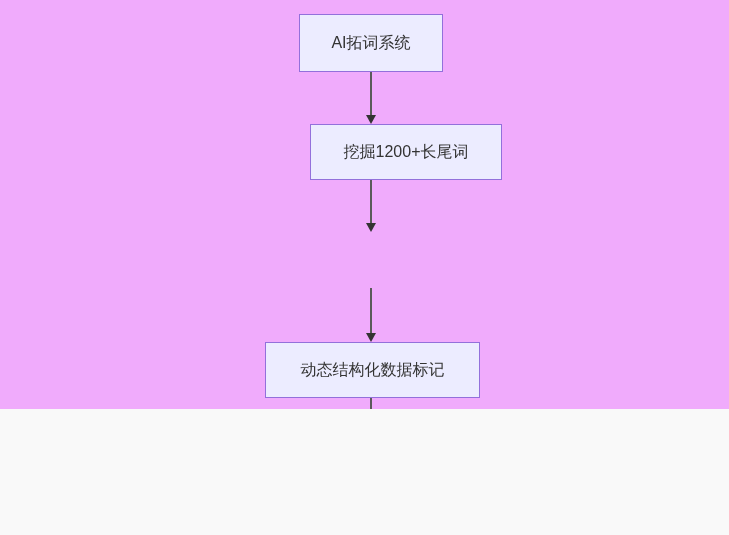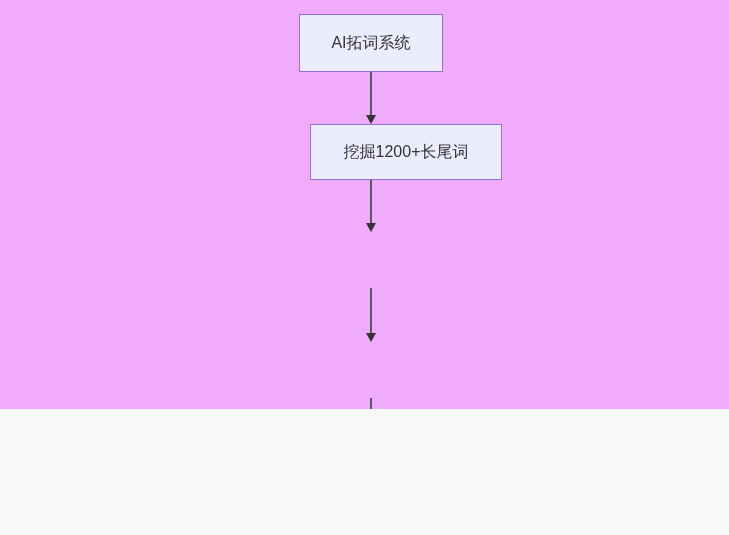--- a/index.html
+++ b/index.html
@@ -74,18 +74,21 @@
     <span>挖掘1200+长尾词</span>
   </div>
 
   <div class="edge-line" id="edge-line-1"></div>
   <div class="arrowhead" id="edge-head-1"></div>
 
 
   <div class="edge-line" id="edge-line-2"></div>
   <div class="arrowhead" id="edge-head-2"></div>
 
+  <div class="node" id="node-3">
+    <span>动态结构化数据标记</span>
+  </div>
 
   <div class="edge-line" id="edge-line-3"></div>
   <div class="arrowhead" id="edge-head-3"></div>
 
 
 </div>
 
 </body></html>

